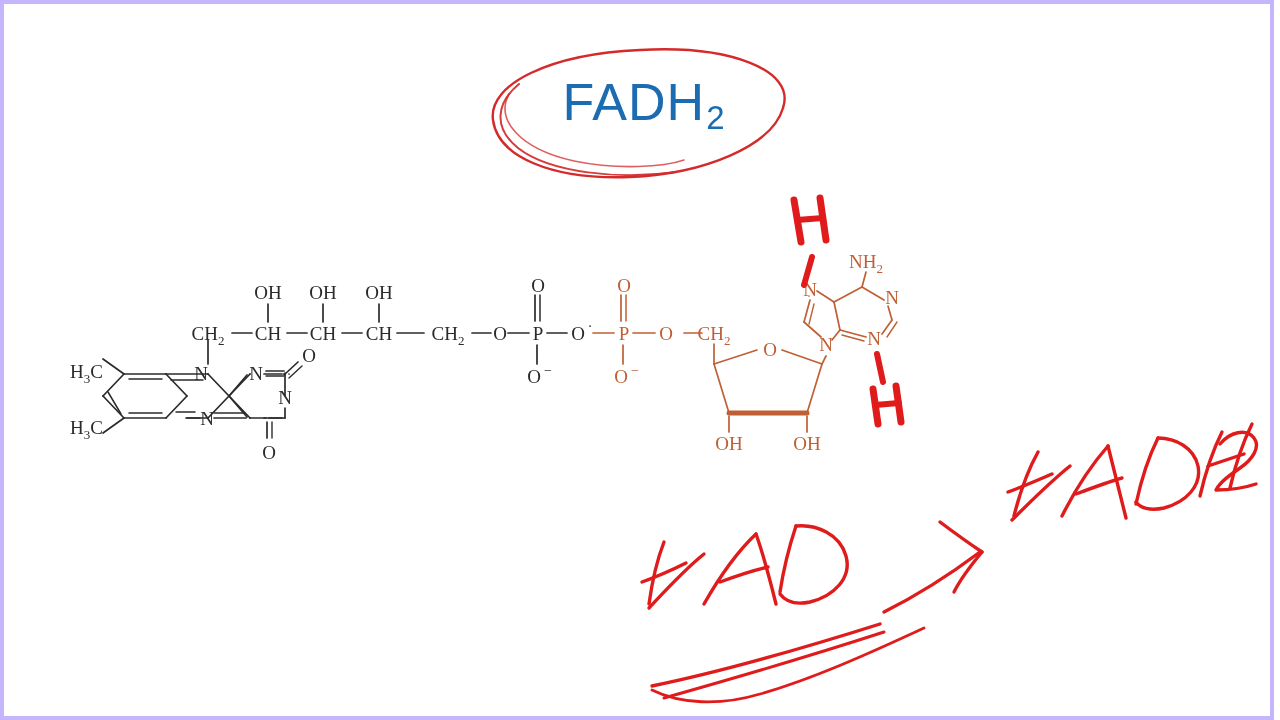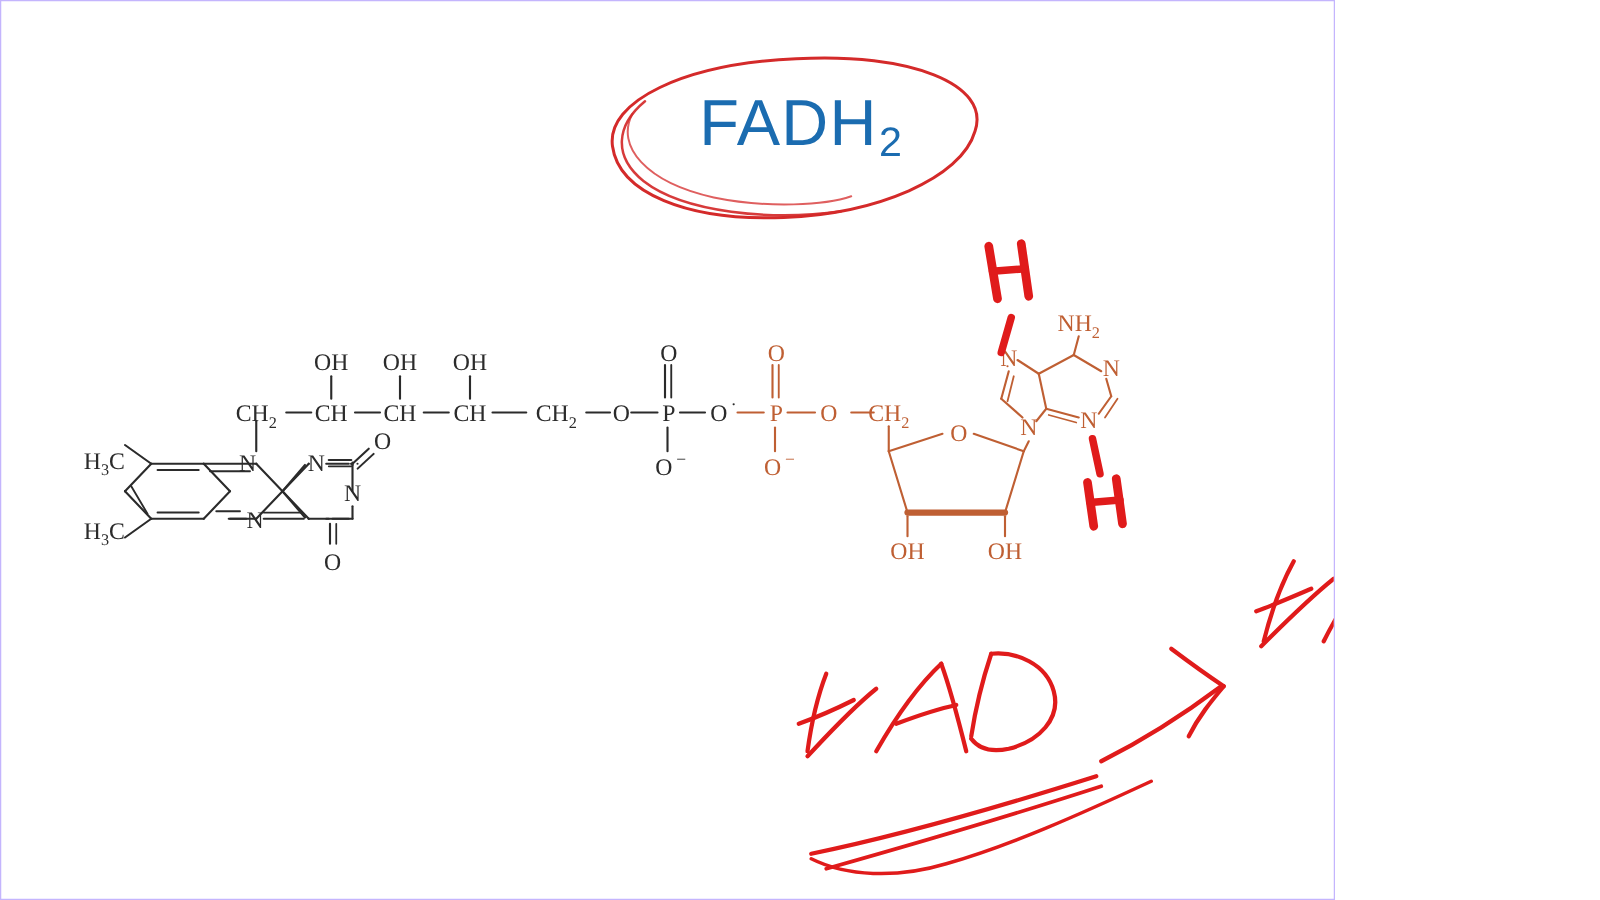--- a/index.html
+++ b/index.html
@@ -6,24 +6,24 @@
   html, body {
     margin: 0;
     padding: 0;
     background: #ffffff;
   }
   body {
     font-family: "Liberation Sans", sans-serif;
   }
   #slide {
     position: relative;
-    width: 1068px;
+    width: 1274px;
     height: 720px;
     background: #ffffff;
-    border: 1px solid #c4b5fd;
+    border: 4px solid #c4b5fd;
     box-sizing: border-box;
     overflow: hidden;
   }
   #slide svg.layer {
     position: absolute;
     left: 0;
     top: 0;
     width: 1280px;
     height: 720px;
   }

